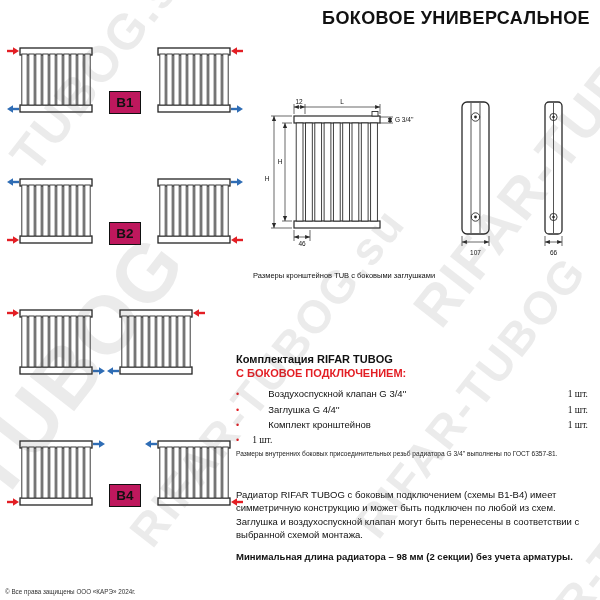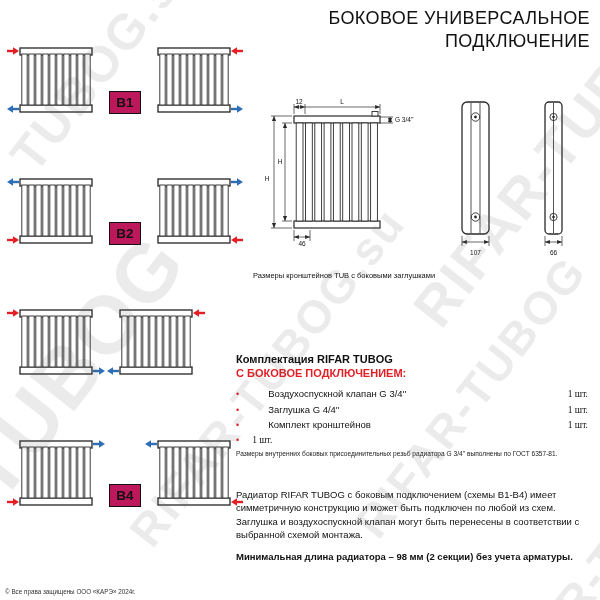--- a/index.html
+++ b/index.html
@@ -11,21 +11,21 @@
   .wm { position:absolute; font-weight:bold; color:rgba(90,90,90,0.12); white-space:nowrap;
         transform:rotate(-52deg); z-index:3; pointer-events:none; letter-spacing:2px; }
   .wm1 { font-size:82px; left:-80px; top:320px; }
   .wm2 { font-size:46px; left:60px;  top:350px; }
   .wm3 { font-size:46px; left:300px; top:370px; }
   .wm4 { font-size:56px; left:330px; top:90px;  }
   .wm5 { font-size:46px; left:430px; top:540px; }
   .wm6 { font-size:50px; left:-30px; top:30px;  }
 
   .title { position:absolute; top:7px; right:10px; text-align:right;
-           font-size:18px; font-weight:normal; line-height:1.25; letter-spacing:0.4px; z-index:2; }
+           font-size:18px; font-weight:bold; line-height:1.25; letter-spacing:0.4px; z-index:2; }
 
   .schemes { position:absolute; left:6px; top:44px; z-index:2; }
   .scheme-row { display:flex; margin-bottom:59px; height:72px; }
   .scheme-label-wrap { width:38px; display:flex; justify-content:center; align-items:flex-end; padding-bottom:2px; }
   .scheme-label { border:1.7px solid #111; background:#be185d; font-weight:bold; font-size:13.5px; padding:3px 6px; }
 
   .tech-drawing { position:absolute; left:252px; top:96px; z-index:2; }
   .caption { position:absolute; left:253px; top:271px; font-size:7.5px; z-index:2; width:220px; }
   .side-views { position:absolute; left:448px; top:100px; z-index:2; }
 
@@ -52,21 +52,20 @@
 
   <div class="wm wm1">TUBOG</div>
   <div class="wm wm2">RIFAR-TUBOG.su</div>
   <div class="wm wm3">RIFAR-TUBOG</div>
   <div class="wm wm4">RIFAR-TUBOG.su</div>
   <div class="wm wm5">RIFAR-TUBOG</div>
   <div class="wm wm6">TUBOG.su</div>
 
   <div class="title">
     <div>БОКОВОЕ УНИВЕРСАЛЬНОЕ</div>
-    <div>ПОДКЛЮЧЕНИЕ</div>
   </div>
 
   <div class="schemes" id="schemes">
       <div class="scheme-row">
         <div><svg width="100" height="72" viewBox="0 0 100 72">
             <rect x="14" y="4" width="72" height="7" fill="#fff" stroke="#242424" stroke-width="1.3"></rect>
             <rect x="14" y="61" width="72" height="7" fill="#fff" stroke="#242424" stroke-width="1.3"></rect>
             <rect x="15.8" y="10" width="5.4" height="51" fill="#fff" stroke="#3c3c3c" stroke-width="1"></rect>
             <rect x="22.8" y="10" width="5.4" height="51" fill="#fff" stroke="#3c3c3c" stroke-width="1"></rect>
             <rect x="29.8" y="10" width="5.4" height="51" fill="#fff" stroke="#3c3c3c" stroke-width="1"></rect>

